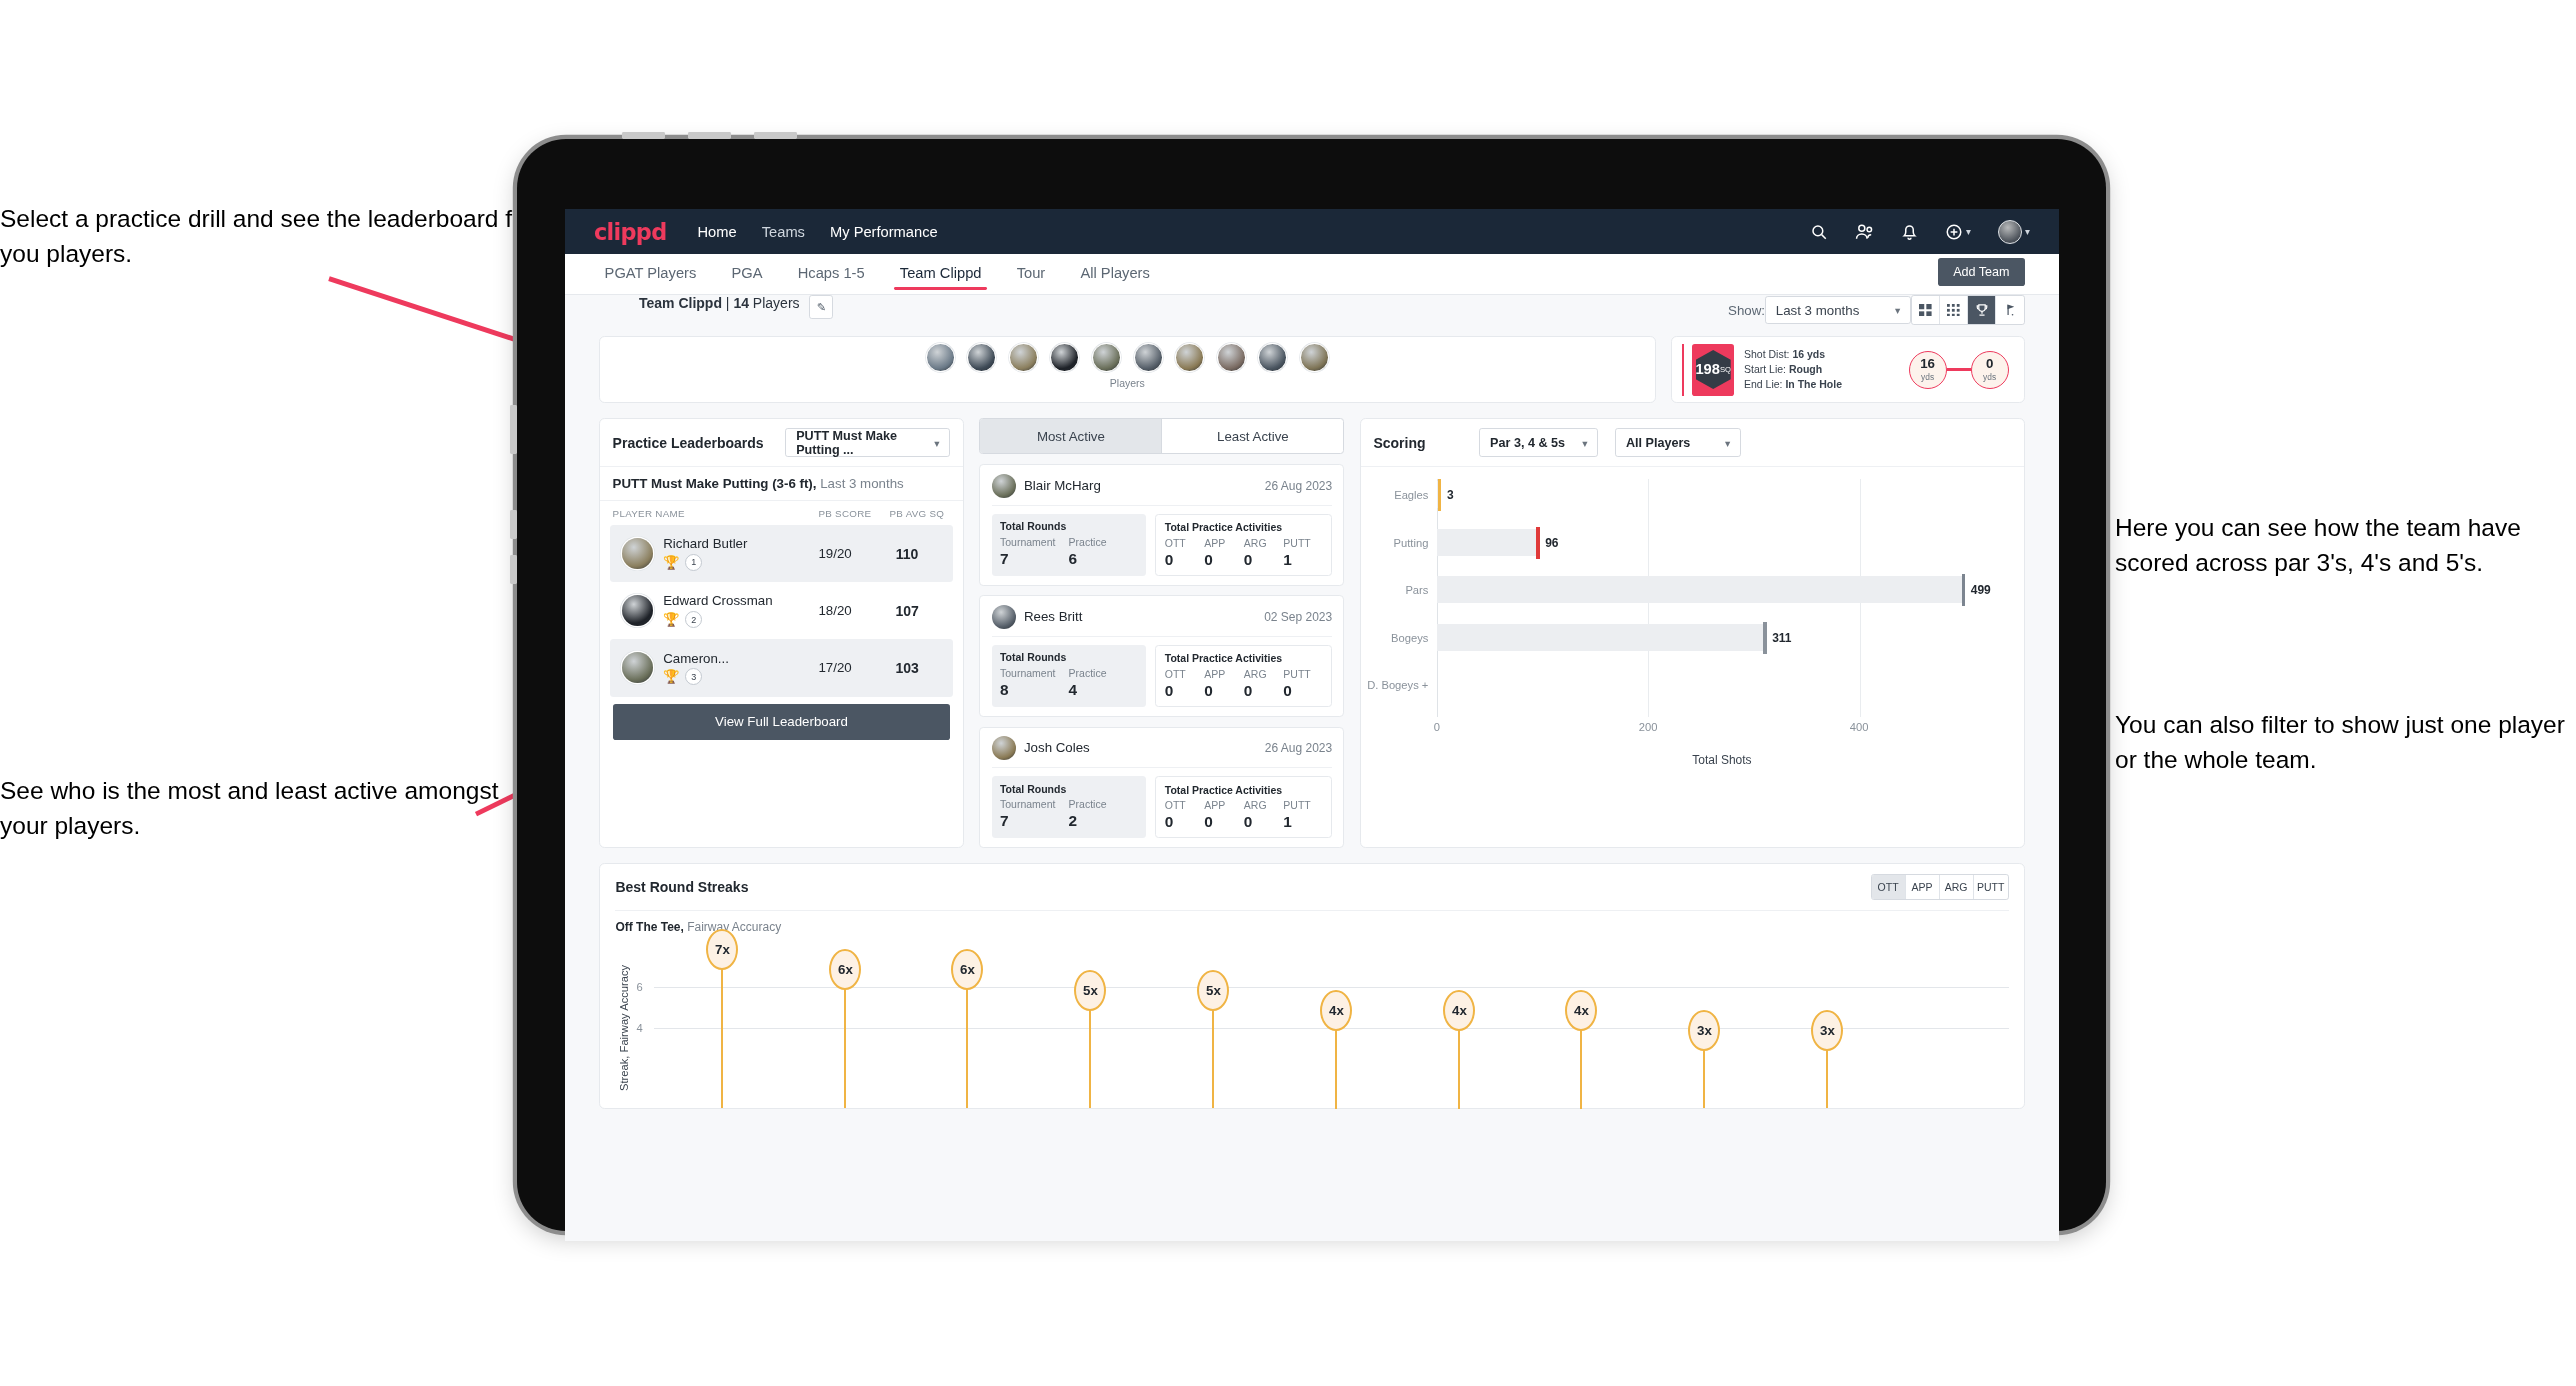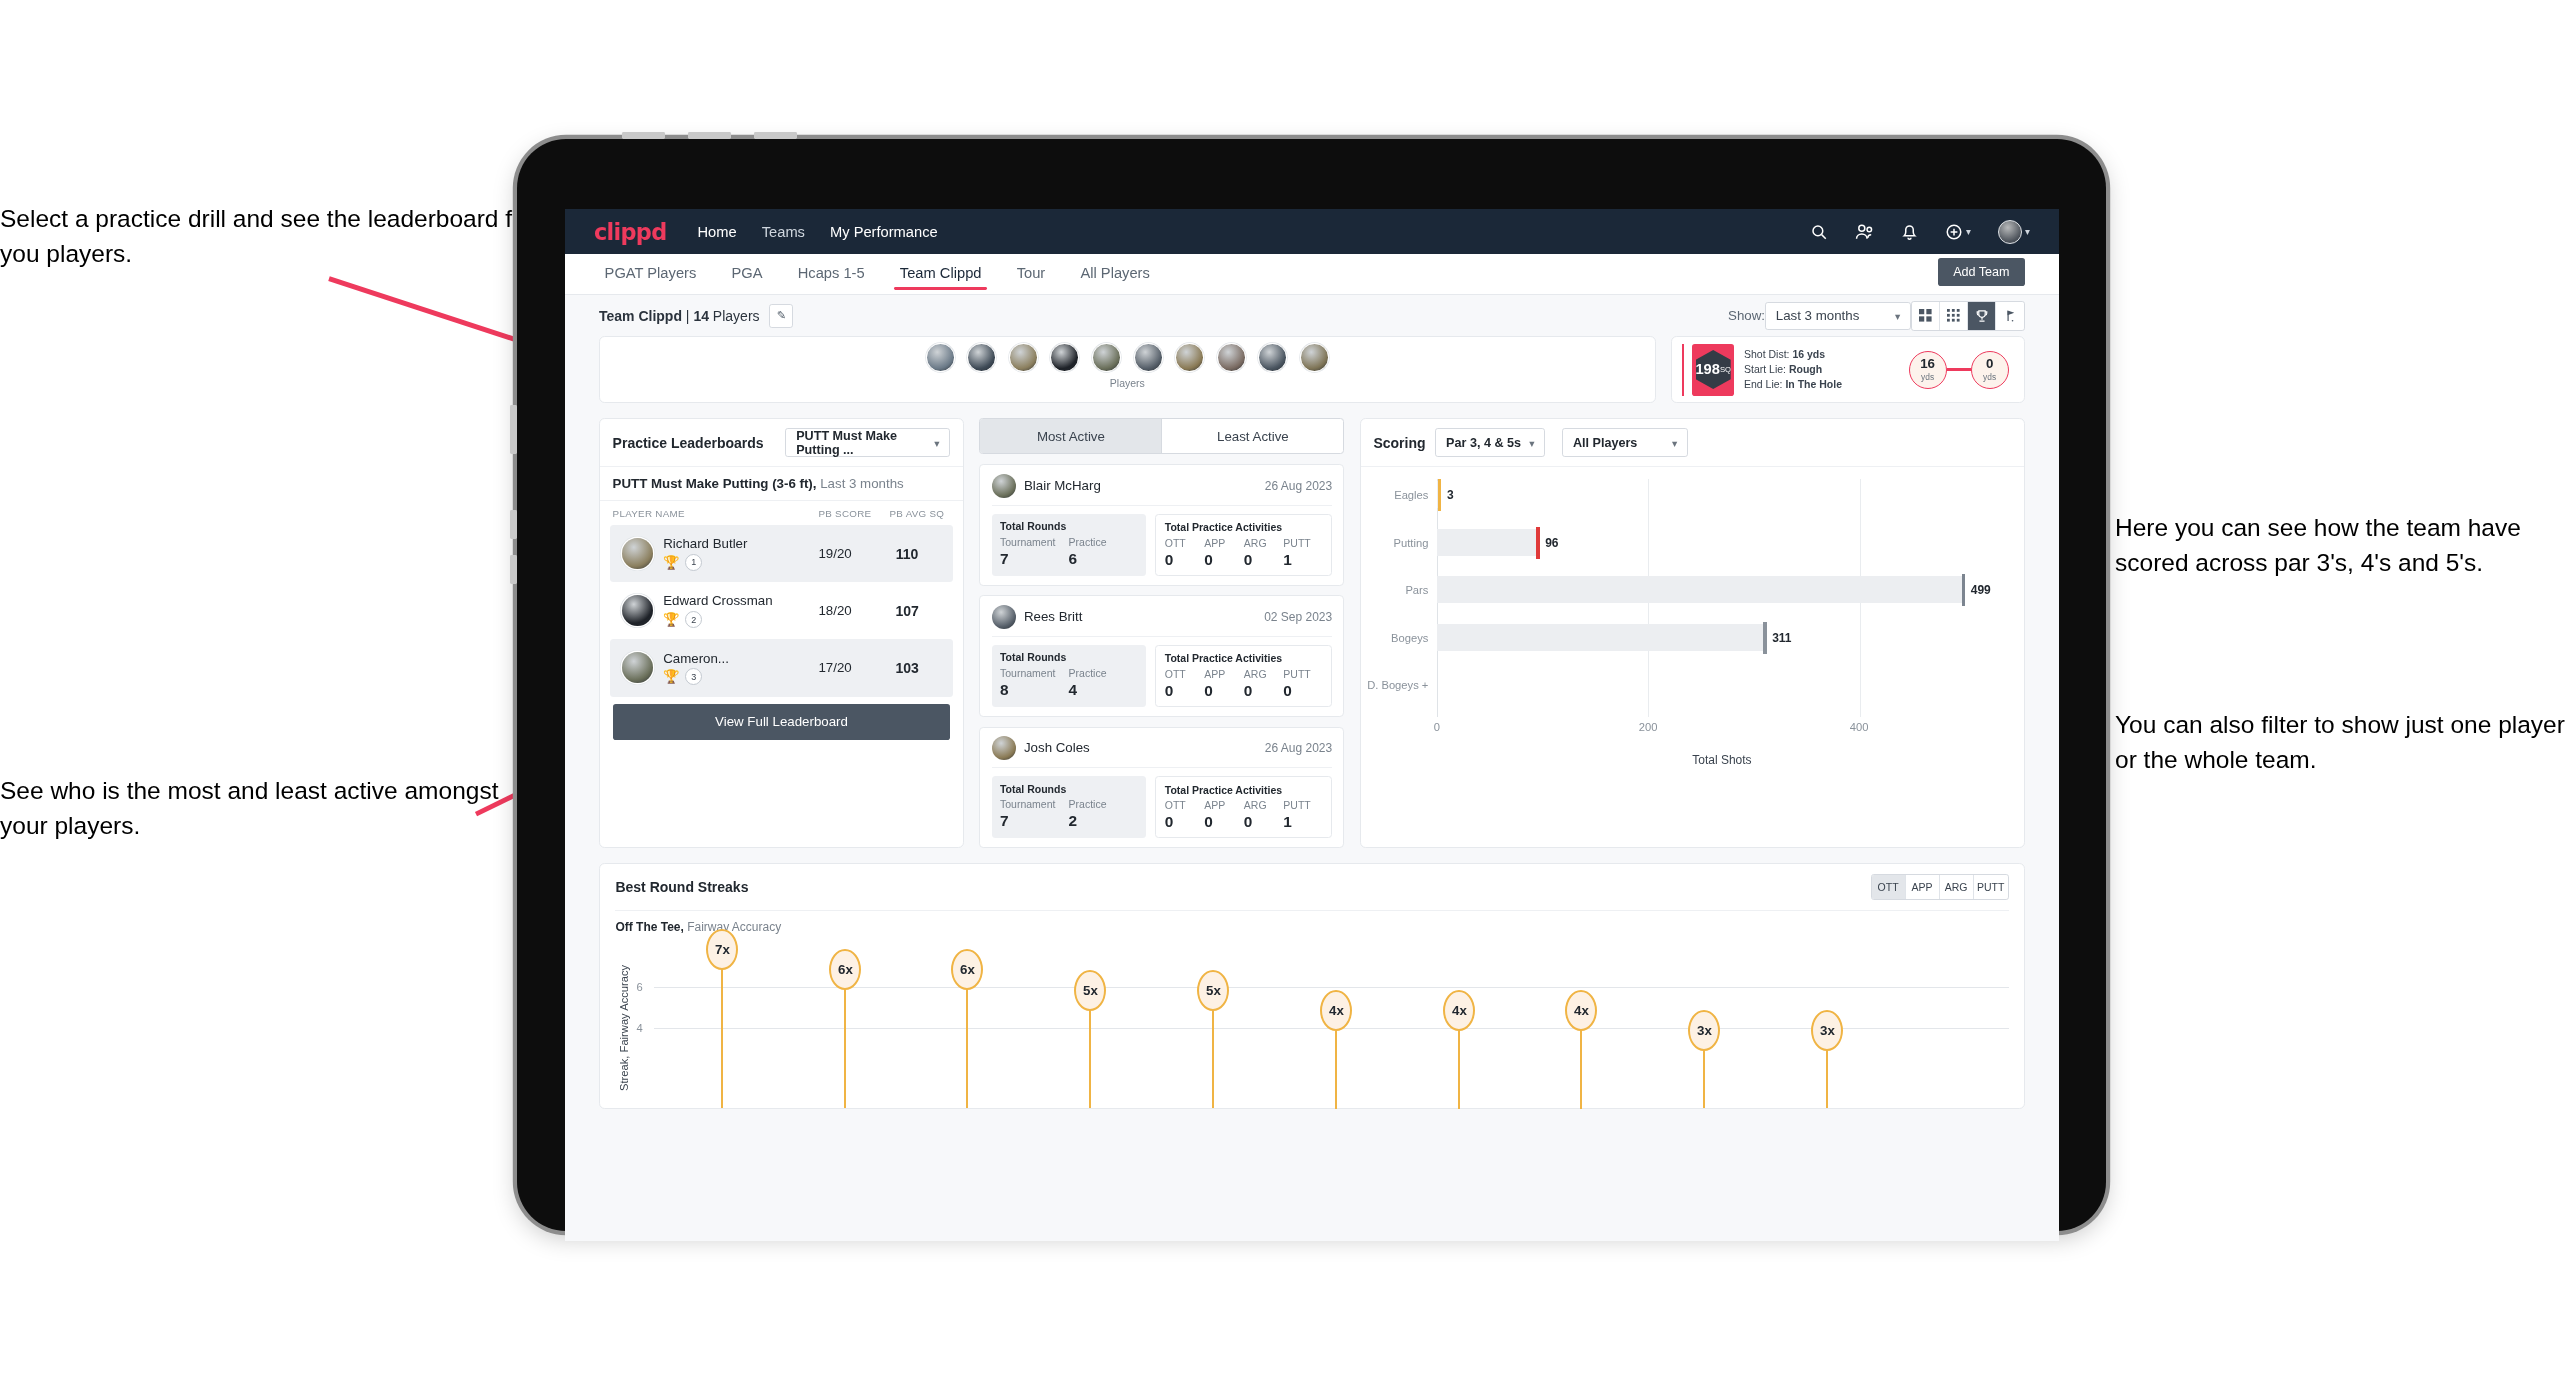--- a/index.html
+++ b/index.html
@@ -85,22 +85,22 @@
     height: 2.8px; background: #ee3a5d; border-radius: 1.4px;
   }
   #addteam {
     position: absolute; right: 34px; top: 4.2px;
     background: #4b5663; color: #fff; font-size: 12.6px;
     padding: 7px 15.4px; border-radius: 2.8px;
   }
 
   
   #subbar {
-    height: 41px; display: flex; align-items: center;
-    padding: 0 34px; background: #f7f8fa;
+    height: 41px; display: flex; align-items: flex-start;
+    padding: 0 34px; background: #f7f8fa; margin-left: 40px;
   }
   #teamlabel { font-size: 14px; color: #2b333d; }
   #teamlabel b { font-weight: 700; }
   #editbtn {
     margin-left: 9.8px; width: 24px; height: 24px;
     border: 0.7px solid #d6dae0; border-radius: 2.8px; background: #fff;
     display: flex; align-items: center; justify-content: center;
     font-size: 11.2px; color: #55606c;
   }
   .subbar-right { margin-left: auto; display: flex; align-items: center; }
@@ -222,21 +222,21 @@
 
   
   #sc-card { flex: 1; }
   #sc-head { display: flex; align-items: center; gap: 9.8px; padding: 9px 12.6px; border-bottom: 0.7px solid #eef0f3; }
   #sc-title { font-size: 14px; font-weight: 700; color: #22282f; }
   .sc-sel {
     height: 29px; border: 0.7px solid #d6dae0; border-radius: 2.8px;
     display: flex; align-items: center; padding: 0 9.8px; font-size: 12.6px;
     font-weight: 700; color: #22282f; background: #fff;
   }
-  #sc-sel1 { width: 110px; }
+  #sc-sel1 { width: 119px; margin-left: 44px; }
   #sc-sel2 { width: 126px; margin-left: 7px; }
   .sc-sel .chev2 { margin-left: auto; font-size: 10.5px; color: #6b747e; font-weight: 400; }
   #sc-plot { position: relative; height: 238px; margin: 11.2px 17px 0 0; }
   .sc-row { position: absolute; left: 0; right: 0; display: flex; align-items: center; height: 32px; }
   .sc-lab { width: 76px; text-align: right; padding-right: 8.4px; font-size: 11.2px; color: #8a929b; flex: none; }
   .sc-track { position: relative; flex: 1; height: 32px; }
   .sc-bar { position: absolute; left: 0; top: 2.8px; bottom: 2.8px; background: #eceef1; }
   .sc-cap { position: absolute; top: 0; bottom: 0; width: 3.5px; }
   .sc-val { position: absolute; top: 50%; transform: translateY(-50%); font-size: 12px; font-weight: 700; color: #22282f; }
   .sc-axis { position: absolute; top: 0; bottom: 0; width: 0.7px; background: #dfe3e7; }

